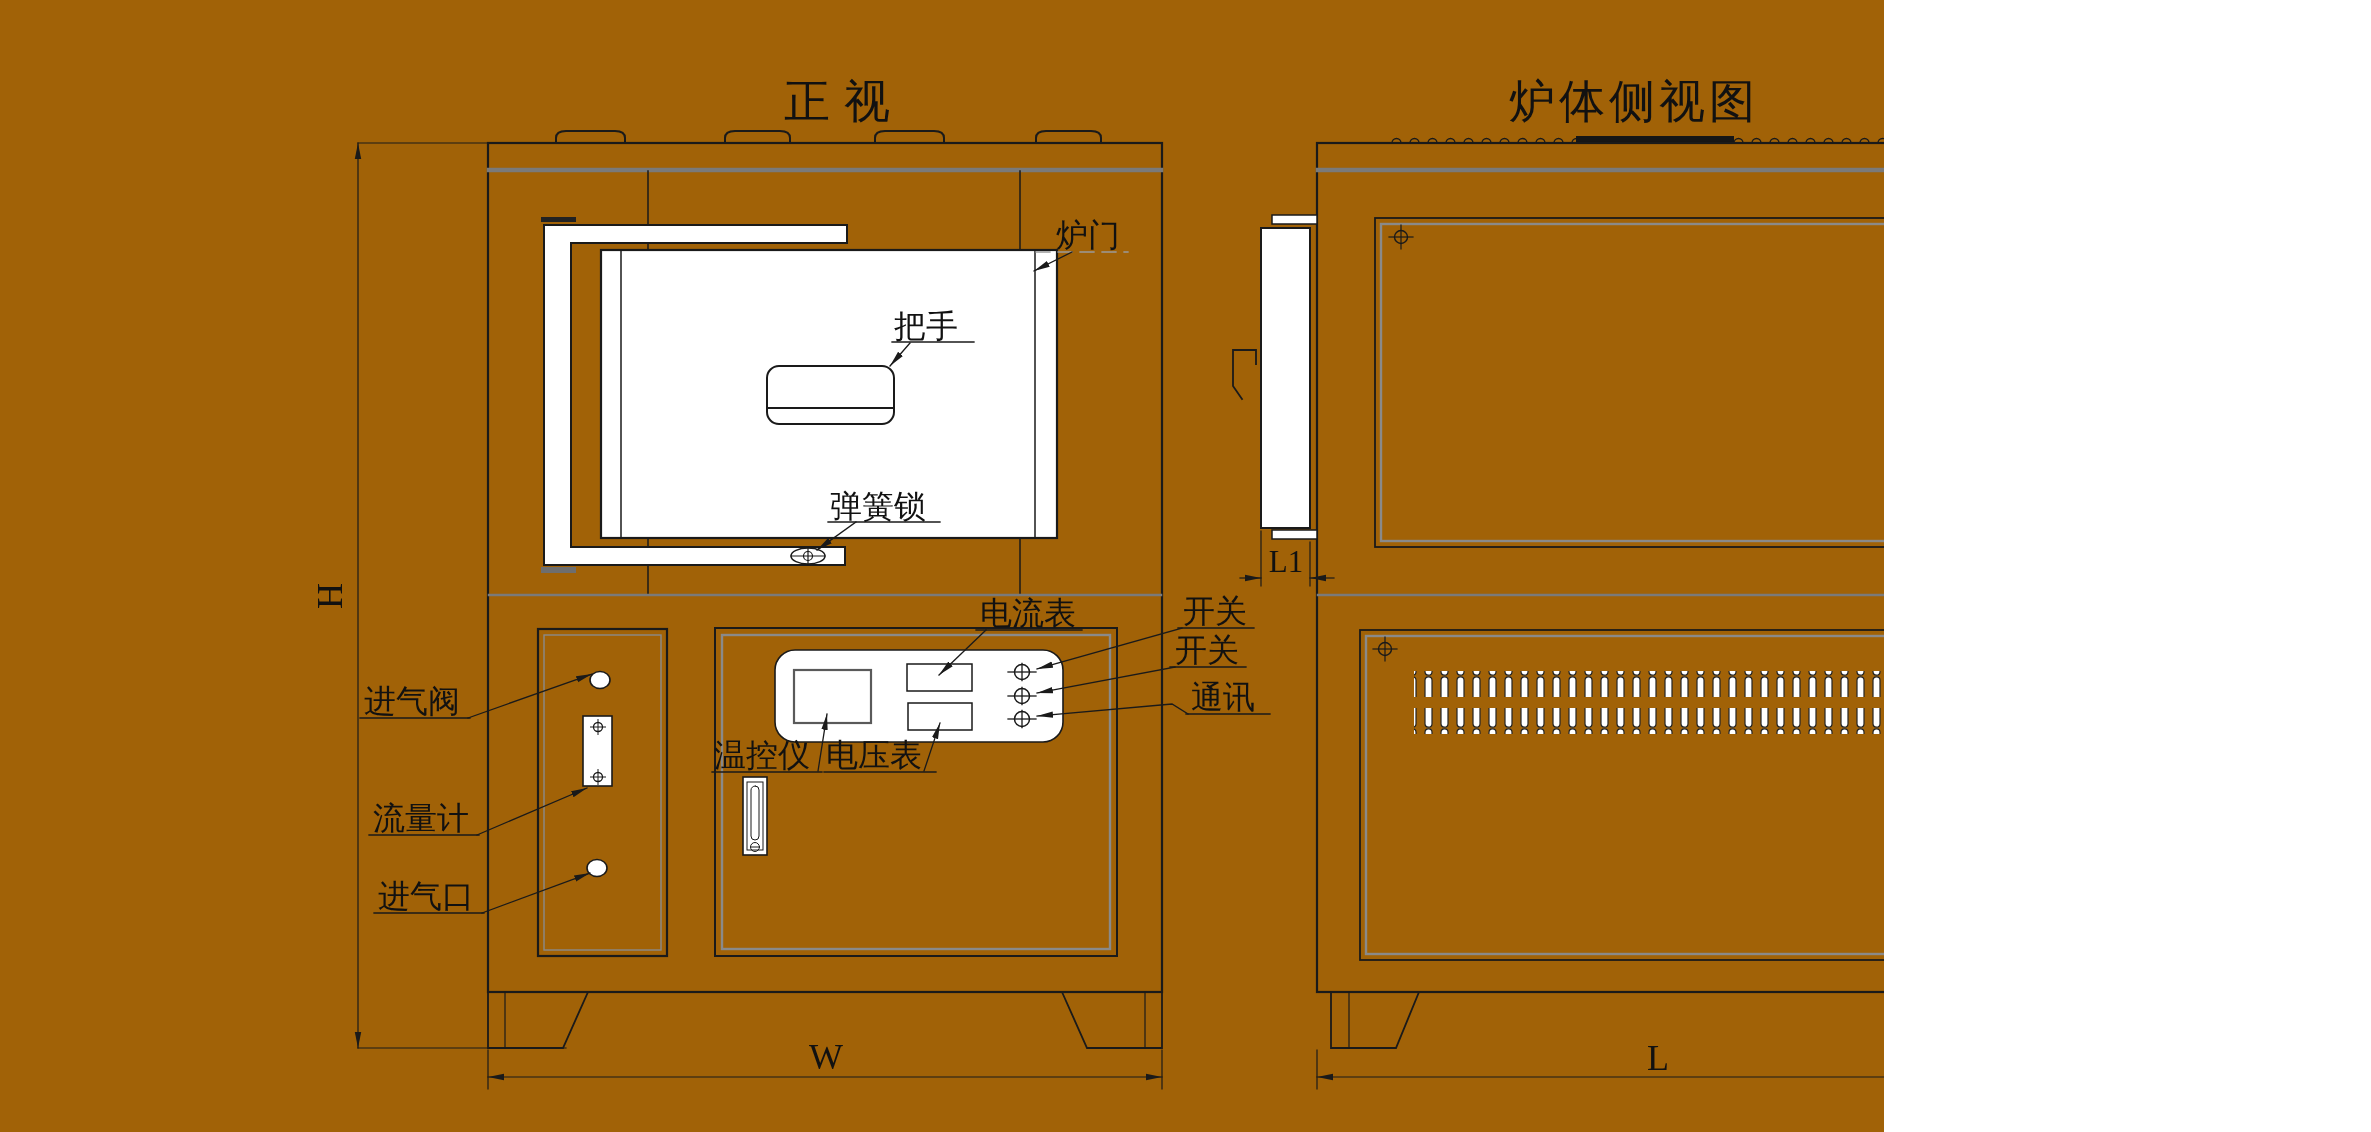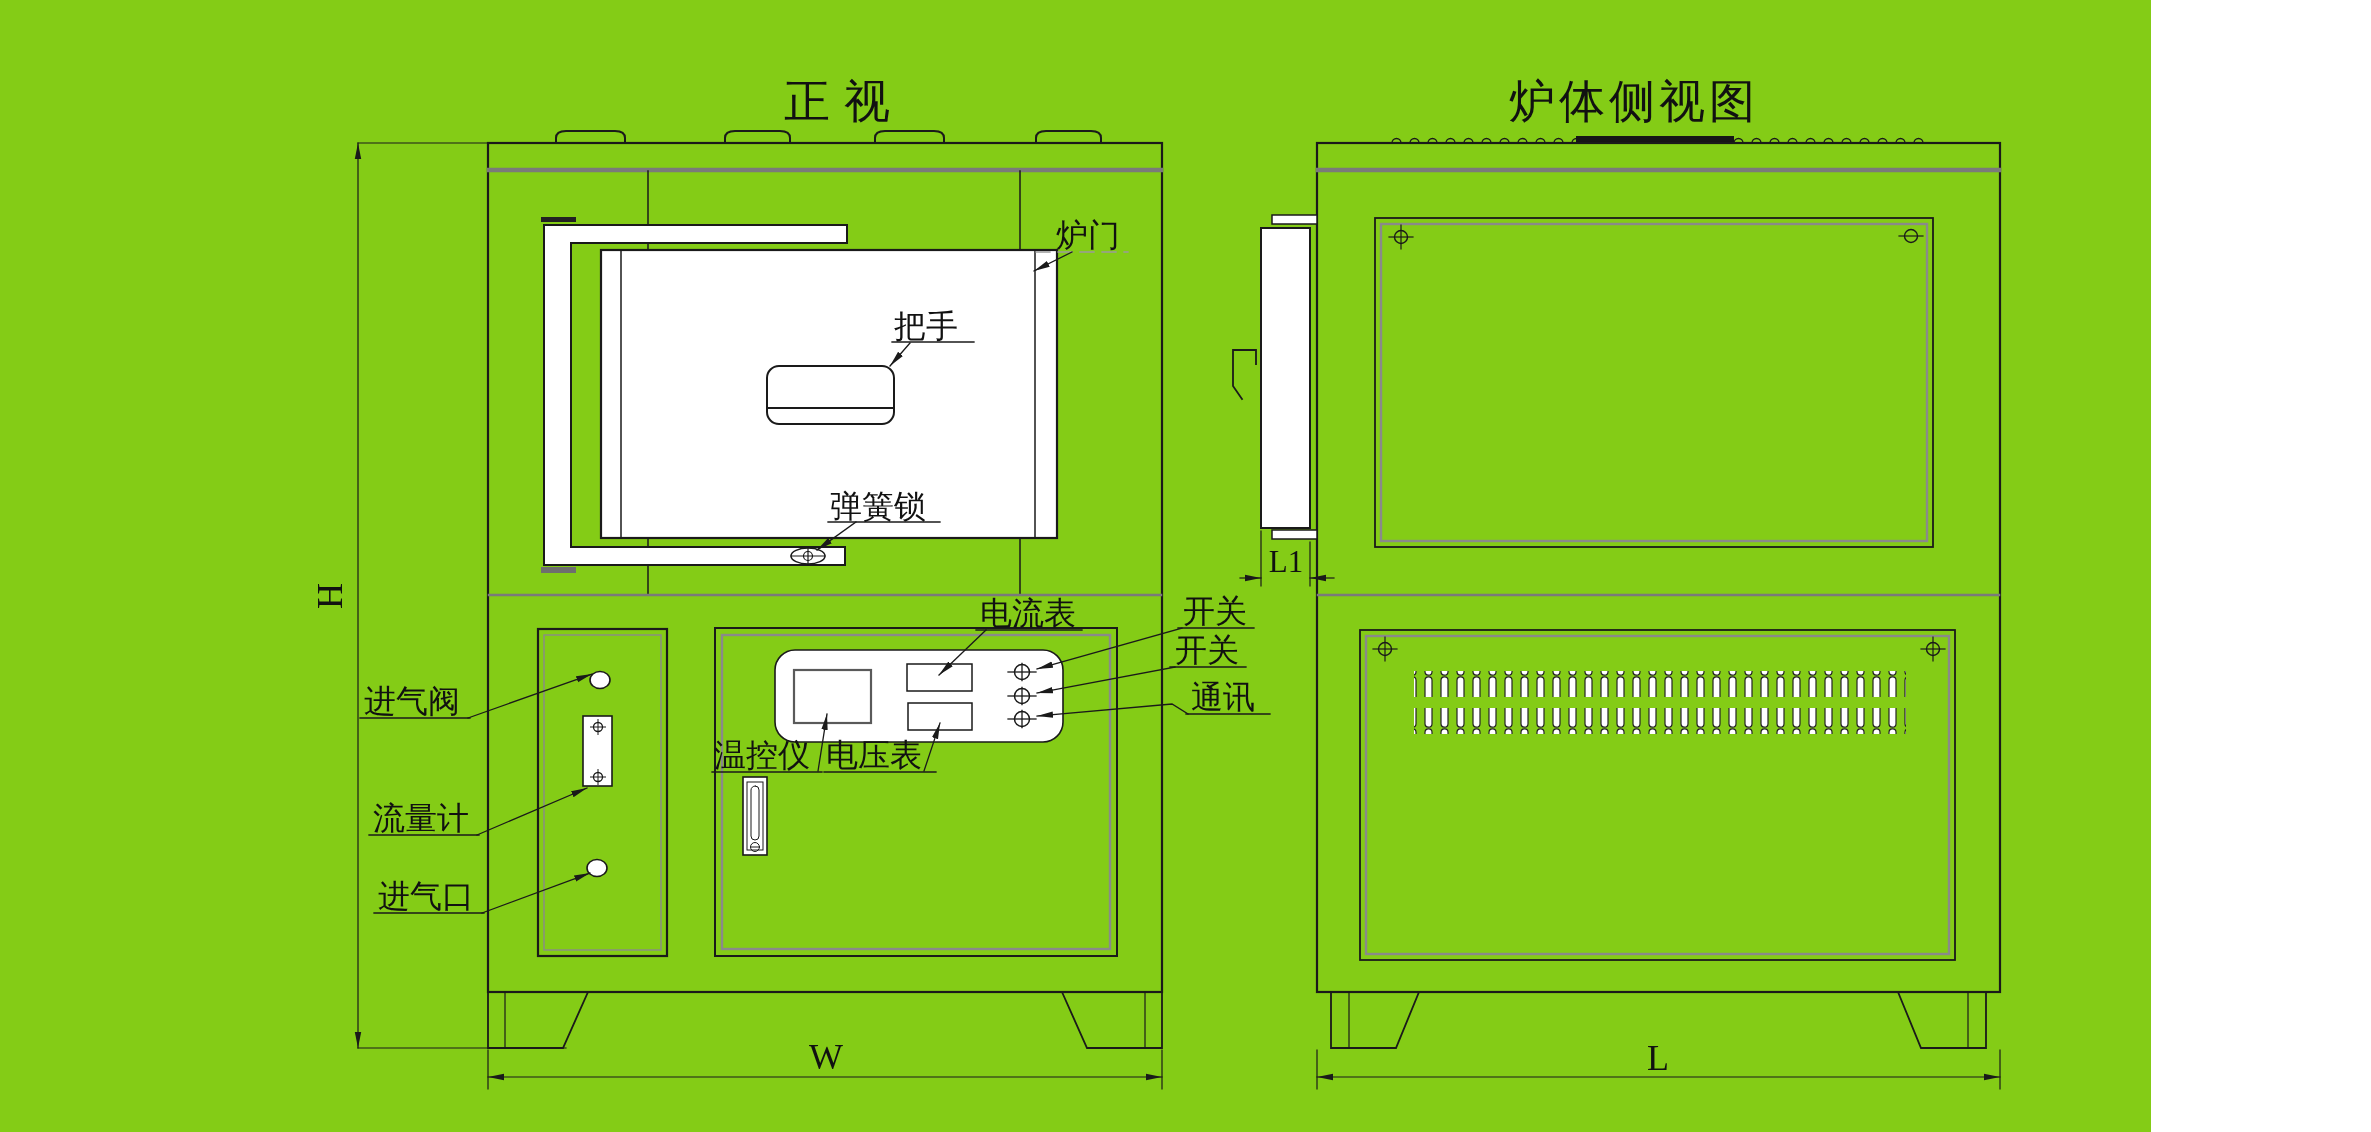--- a/index.html
+++ b/index.html
@@ -1,16 +1,16 @@
 <!DOCTYPE html>
 <html><head>
 <meta charset="utf-8">
 <style>
   html,body{margin:0;padding:0;background:#fff;}
-  .canvas{position:relative;width:2151px;height:1132px;background:#84cc16;overflow:hidden;
+  .canvas{position:relative;width:1884px;height:1132px;background:#a16207;overflow:hidden;
           font-family:"Liberation Serif","DejaVu Serif",serif;}
   svg{position:absolute;left:0;top:0;}
   text{fill:#111;}
   .title{font-size:46px;}
   .lbl{font-size:32px;}
   .dim{font-size:36px;}
   .dim-s{font-size:31px;}
 </style>
 </head>
 <body>

